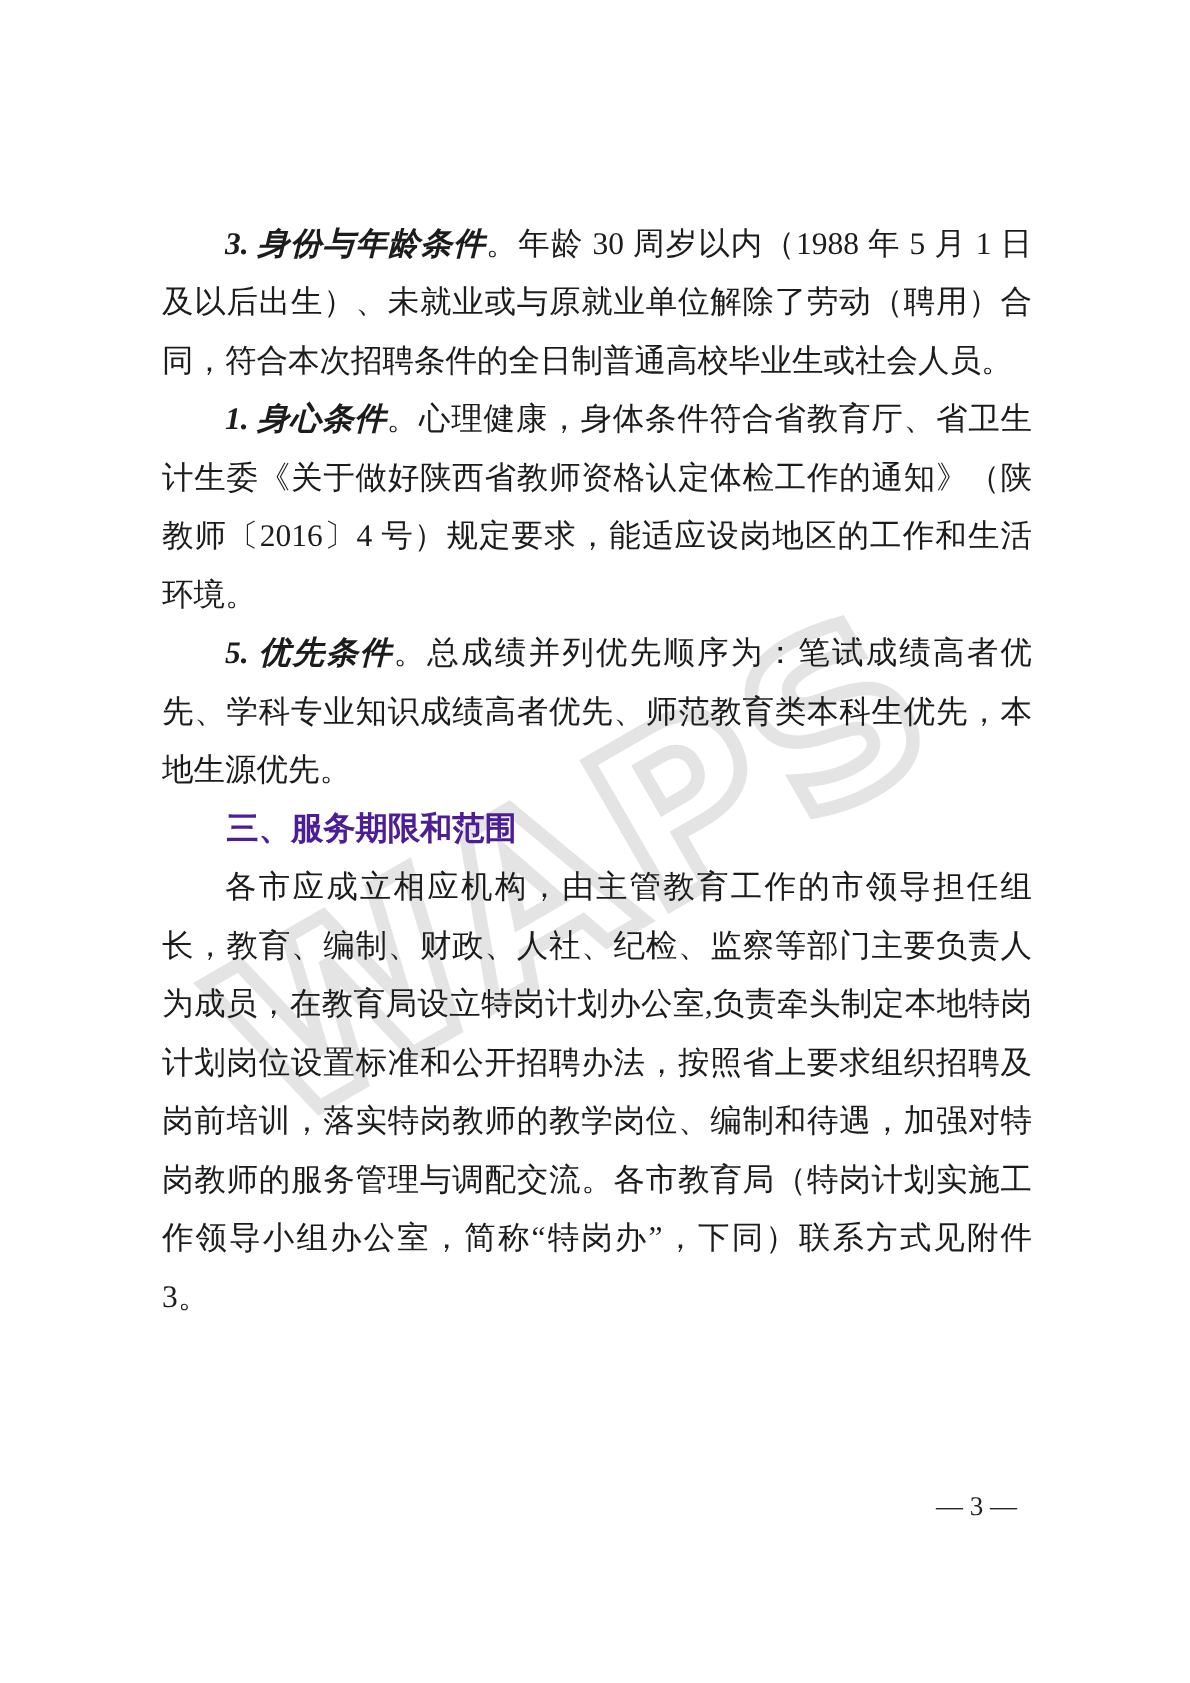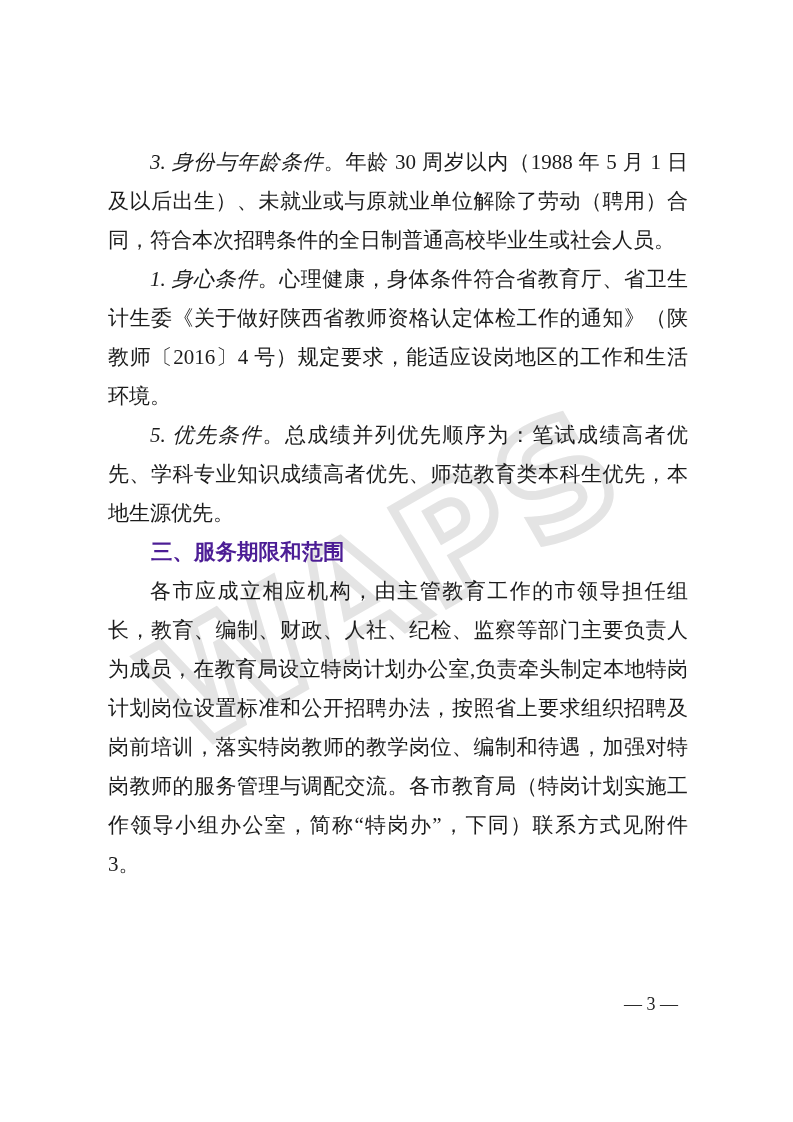--- a/index.html
+++ b/index.html
@@ -47,21 +47,21 @@
     font-size: 21px;
     line-height: 39px;
     color: #1c1c1c;
     text-align: justify;
   }
   .para {
     margin: 0;
     text-indent: 2em;
   }
   .lead {
-    font-weight: 400;
+    font-weight: 700;
     font-style: italic;
   }
   .section {
     margin: 0;
     text-indent: 2em;
     font-family: "Liberation Sans", sans-serif;
     font-weight: 600;
     font-size: 21.5px;
     line-height: 39px;
     color: #4c1d95;

